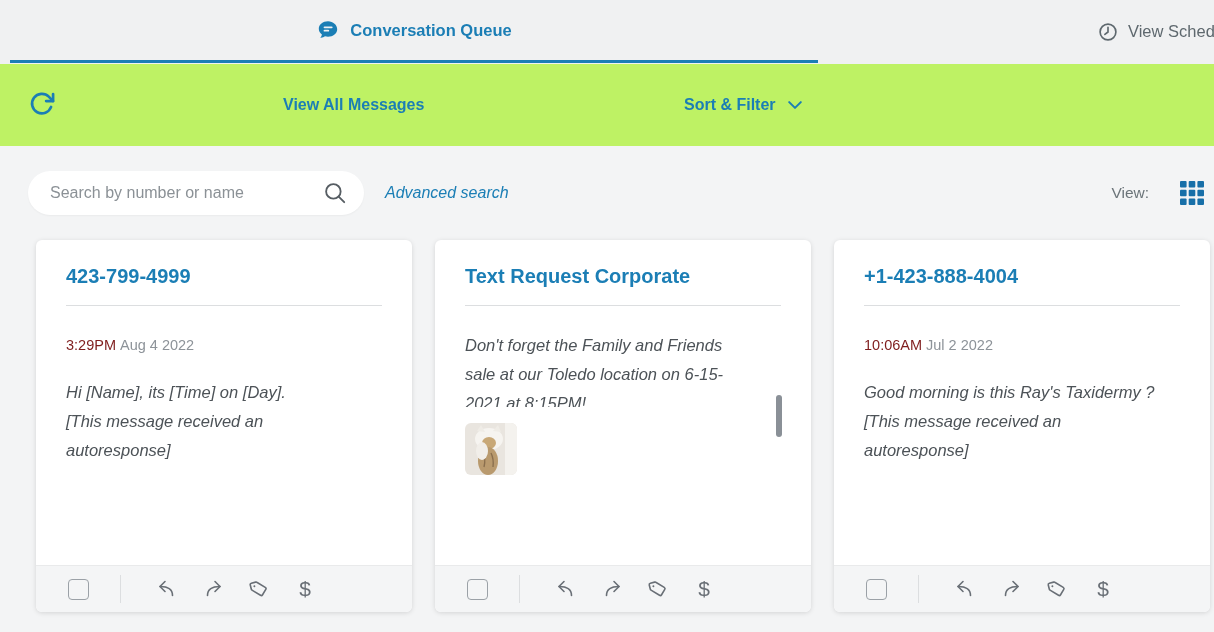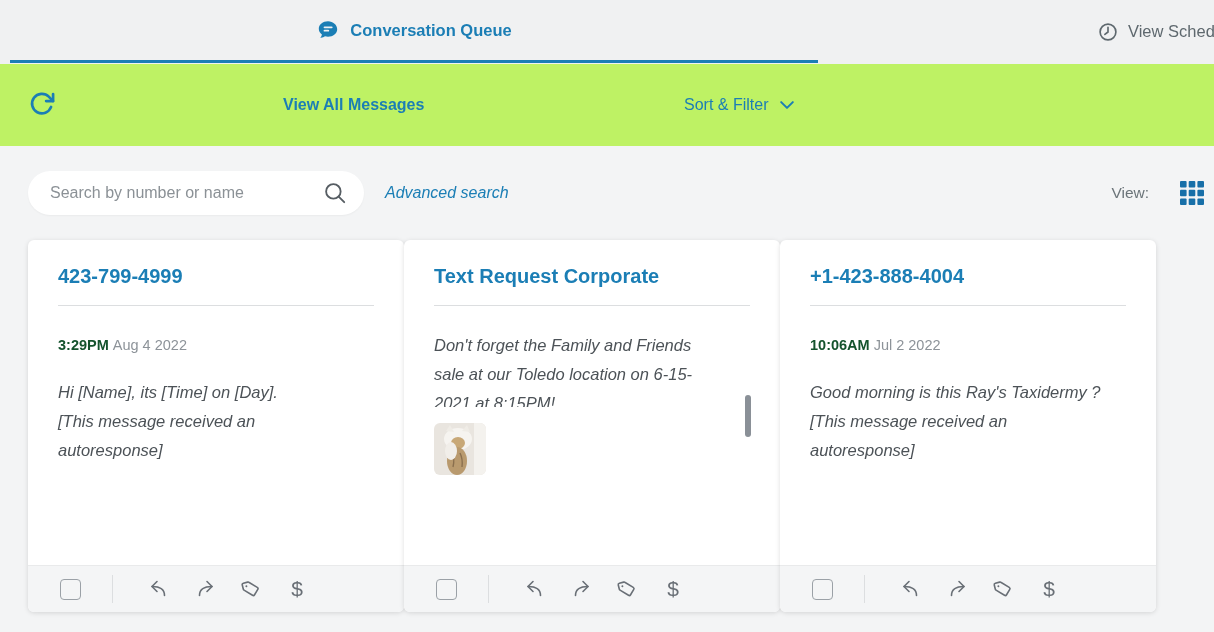--- a/index.html
+++ b/index.html
@@ -9,41 +9,41 @@
 
   
   .topbar { position:absolute; left:0; top:0; width:1214px; height:80px; background:#f0f1f2; border-bottom:1px solid #d9dbdd; }
   .tab-active { position:absolute; left:10px; top:0; width:808px; height:63px; display:flex; align-items:center; justify-content:center; gap:10px; border-bottom:3px solid #1b7eb5; color:#1b7eb5; font-size:16.5px; font-weight:700; cursor:pointer; }
   .tab-sched { position:absolute; left:1097px; top:0; width:180px; height:63px; display:flex; align-items:center; gap:9px; color:#5e686e; font-size:16.5px; white-space:nowrap; cursor:pointer; }
 
   
   .toolbar { position:absolute; left:0; top:64px; width:1214px; height:82px; background:#bef264; }
   .refresh-btn { position:absolute; left:27px; top:50%; transform:translateY(-50%); width:30px; height:30px; background:none; border:none; cursor:pointer; }
   .view-all { position:absolute; left:283px; top:0; height:100%; display:flex; align-items:center; color:#1b7eb5; font-size:16px; font-weight:700; cursor:pointer; }
-  .sort-filter { position:absolute; left:684px; top:0; height:100%; display:flex; align-items:center; gap:9px; color:#1b7eb5; font-size:16px; font-weight:400; cursor:pointer; }
+  .sort-filter { position:absolute; left:684px; top:0; height:100%; display:flex; align-items:center; gap:9px; color:#1b7eb5; font-size:16px; font-weight:700; cursor:pointer; }
 
   
   .content { position:absolute; left:0; top:146px; width:1214px; height:486px; background:#f3f4f5; }
   .search-pill { position:absolute; left:28px; top:25px; width:336px; height:44px; background:#ffffff; border-radius:22px; display:flex; align-items:center; padding:0 16px 0 22px; box-shadow:0 1px 2px rgba(0,0,0,0.04);gap:9px; }
   .search-pill input { flex:1; border:none; outline:none; background:transparent; font-size:16px; font-family:"Liberation Sans", sans-serif; color:#5e686e; }
   .search-pill input::placeholder { color:#8b9196; opacity:1; }
   .advanced { position:absolute; left:385px; top:25px; height:44px; display:flex; align-items:center; font-style:italic; color:#1b7eb5; font-size:16px; cursor:pointer; }
   .view-controls { position:absolute; right:9px; top:25px; height:44px; display:flex; align-items:center; gap:30px; }
   .view-label { color:#6b7479; font-size:15.5px; }
   .grid-btn { background:none; border:none; cursor:pointer; width:26px; height:26px; padding:0; }
 
   .cursor { position:absolute; left:758px; top:168px; pointer-events:none; }
 
   
-  .cards { position:absolute; left:28px; top:94px; display:flex; }
+  .cards { position:absolute; left:36px; top:94px; display:flex; gap:23px; }
   .card { width:376px; height:372px; background:#ffffff; border-radius:6px; box-shadow:0 1px 5px rgba(0,0,0,0.13); position:relative; overflow:hidden; }
   .card-title { margin:25px 30px 0; font-size:20px; font-weight:700; color:#1b7eb5; cursor:pointer; }
   .card-divider { margin:17px 30px 0; border-top:1px solid #dcdee0; }
   .card-time { margin:31px 30px 0; font-size:14.5px; white-space:nowrap; }
-  .card-time .t { font-weight:700; color:#14532d; }
+  .card-time .t { font-weight:400; color:#7f1d1d; }
   .card-time .d { color:#8d9399; margin-left:4px; }
   .card-msg { margin:25px 30px 0; width:302px; font-size:16.5px; line-height:29px; color:#4c5257; white-space:pre-line;font-style:italic; }
   .msg-clip { height:76px; overflow:hidden; }
   .msg-scrollbar { position:absolute; left:341px; top:155px; width:6px; height:42px; border-radius:3px; background:#8a9097; cursor:grab; }
   .thumb { margin:16px 0 0 30px; width:52px; height:52px; border-radius:6px; overflow:hidden; display:block; cursor:pointer; border:none; padding:0; background:none; }
   .card-footer { position:absolute; left:0; bottom:0; width:100%; height:47px; background:#f4f5f6; border-top:1px solid #e9eaeb; display:flex; align-items:center; padding-left:32px; }
   .checkbox { width:21px; height:21px; border:1.5px solid #9ba1a7; border-radius:4px; background:transparent; cursor:pointer; }
   .foot-div { width:1px; height:28px; background:#dcdee0; margin-left:31px; }
   .foot-icons { display:flex; align-items:center; gap:22px; margin-left:34px; }
   .icon-btn { background:none; border:none; padding:0; cursor:pointer; width:24px; height:24px; display:flex; align-items:center; justify-content:center; }

